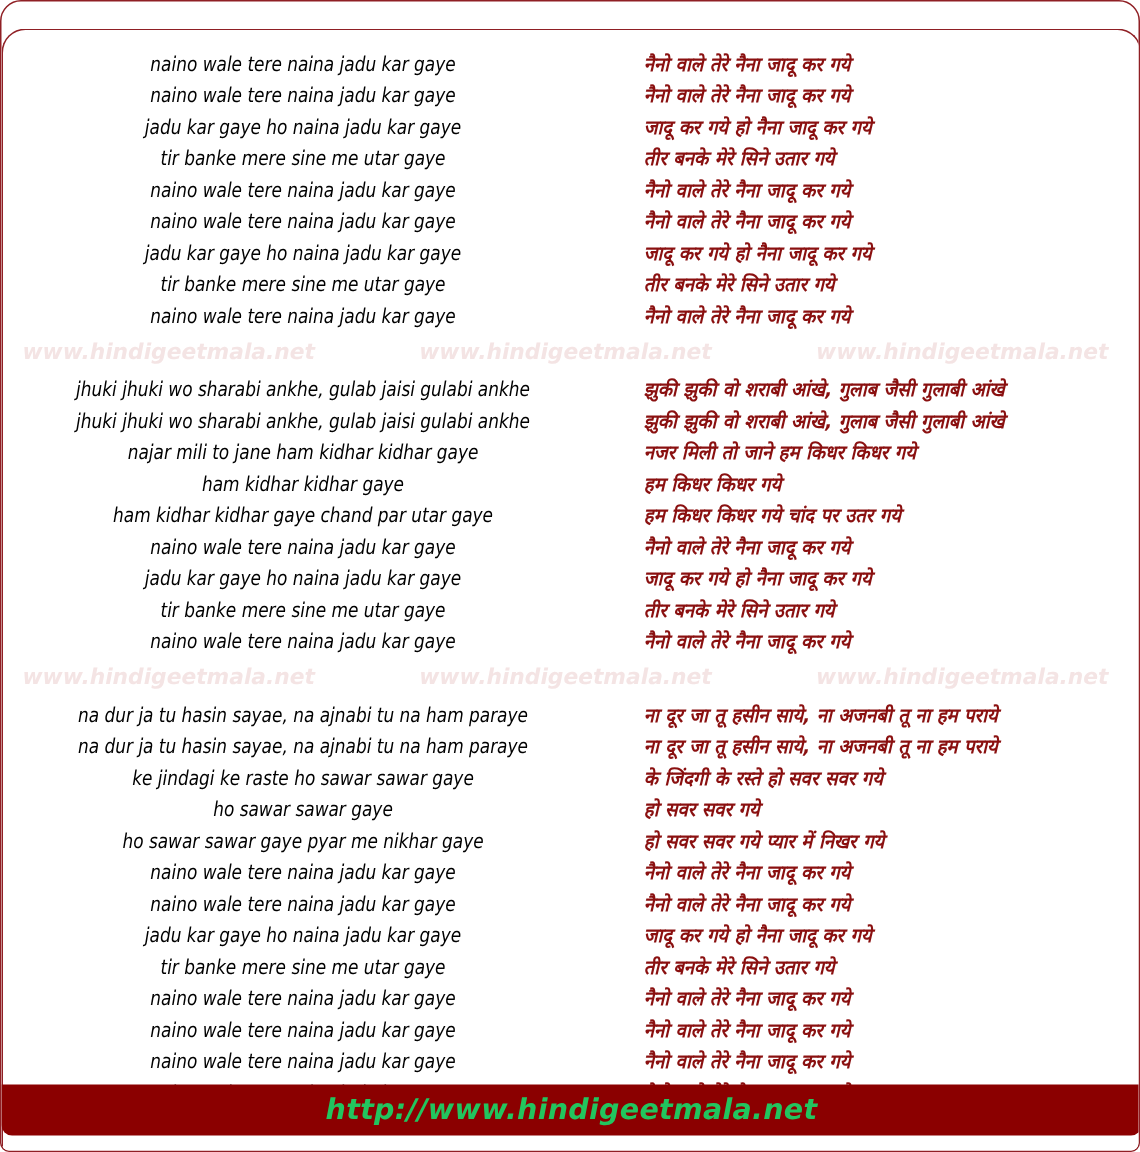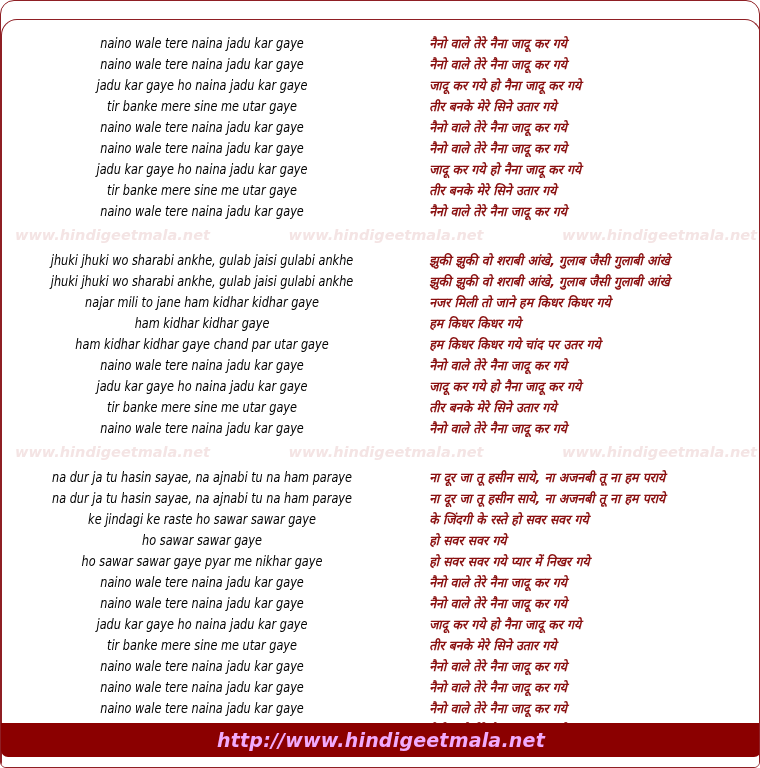--- a/index.html
+++ b/index.html
@@ -93,21 +93,21 @@
     white-space: nowrap;
     transform: scaleX(0.95);
     transform-origin: center;
   }
 
   .watermark-row {
     display: flex;
     justify-content: space-between;
     align-items: center;
     width: 100%;
-    padding: 4px 4px 6px 14px;
+    padding: 4px 22px 6px 14px;
     height: 28px;
   }
   .watermark {
     font-family: "DejaVu Sans", sans-serif;
     font-style: italic;
     font-weight: 700;
     font-size: 14.5px;
     color: #f4e4e4;
     letter-spacing: 0px;
     white-space: nowrap;
@@ -125,21 +125,21 @@
     border-bottom-right-radius: 7px;
     display: flex;
     align-items: center;
     justify-content: center;
   }
   #footer-link {
     font-family: "DejaVu Sans", sans-serif;
     font-style: italic;
     font-weight: 700;
     font-size: 19px;
-    color: #f0abfc;
+    color: #22c55e;
     letter-spacing: 0.2px;
     text-decoration: none;
     white-space: nowrap;
   }
 </style>
 </head>
 <body>
 
 <div id="lyrics-card">
 

